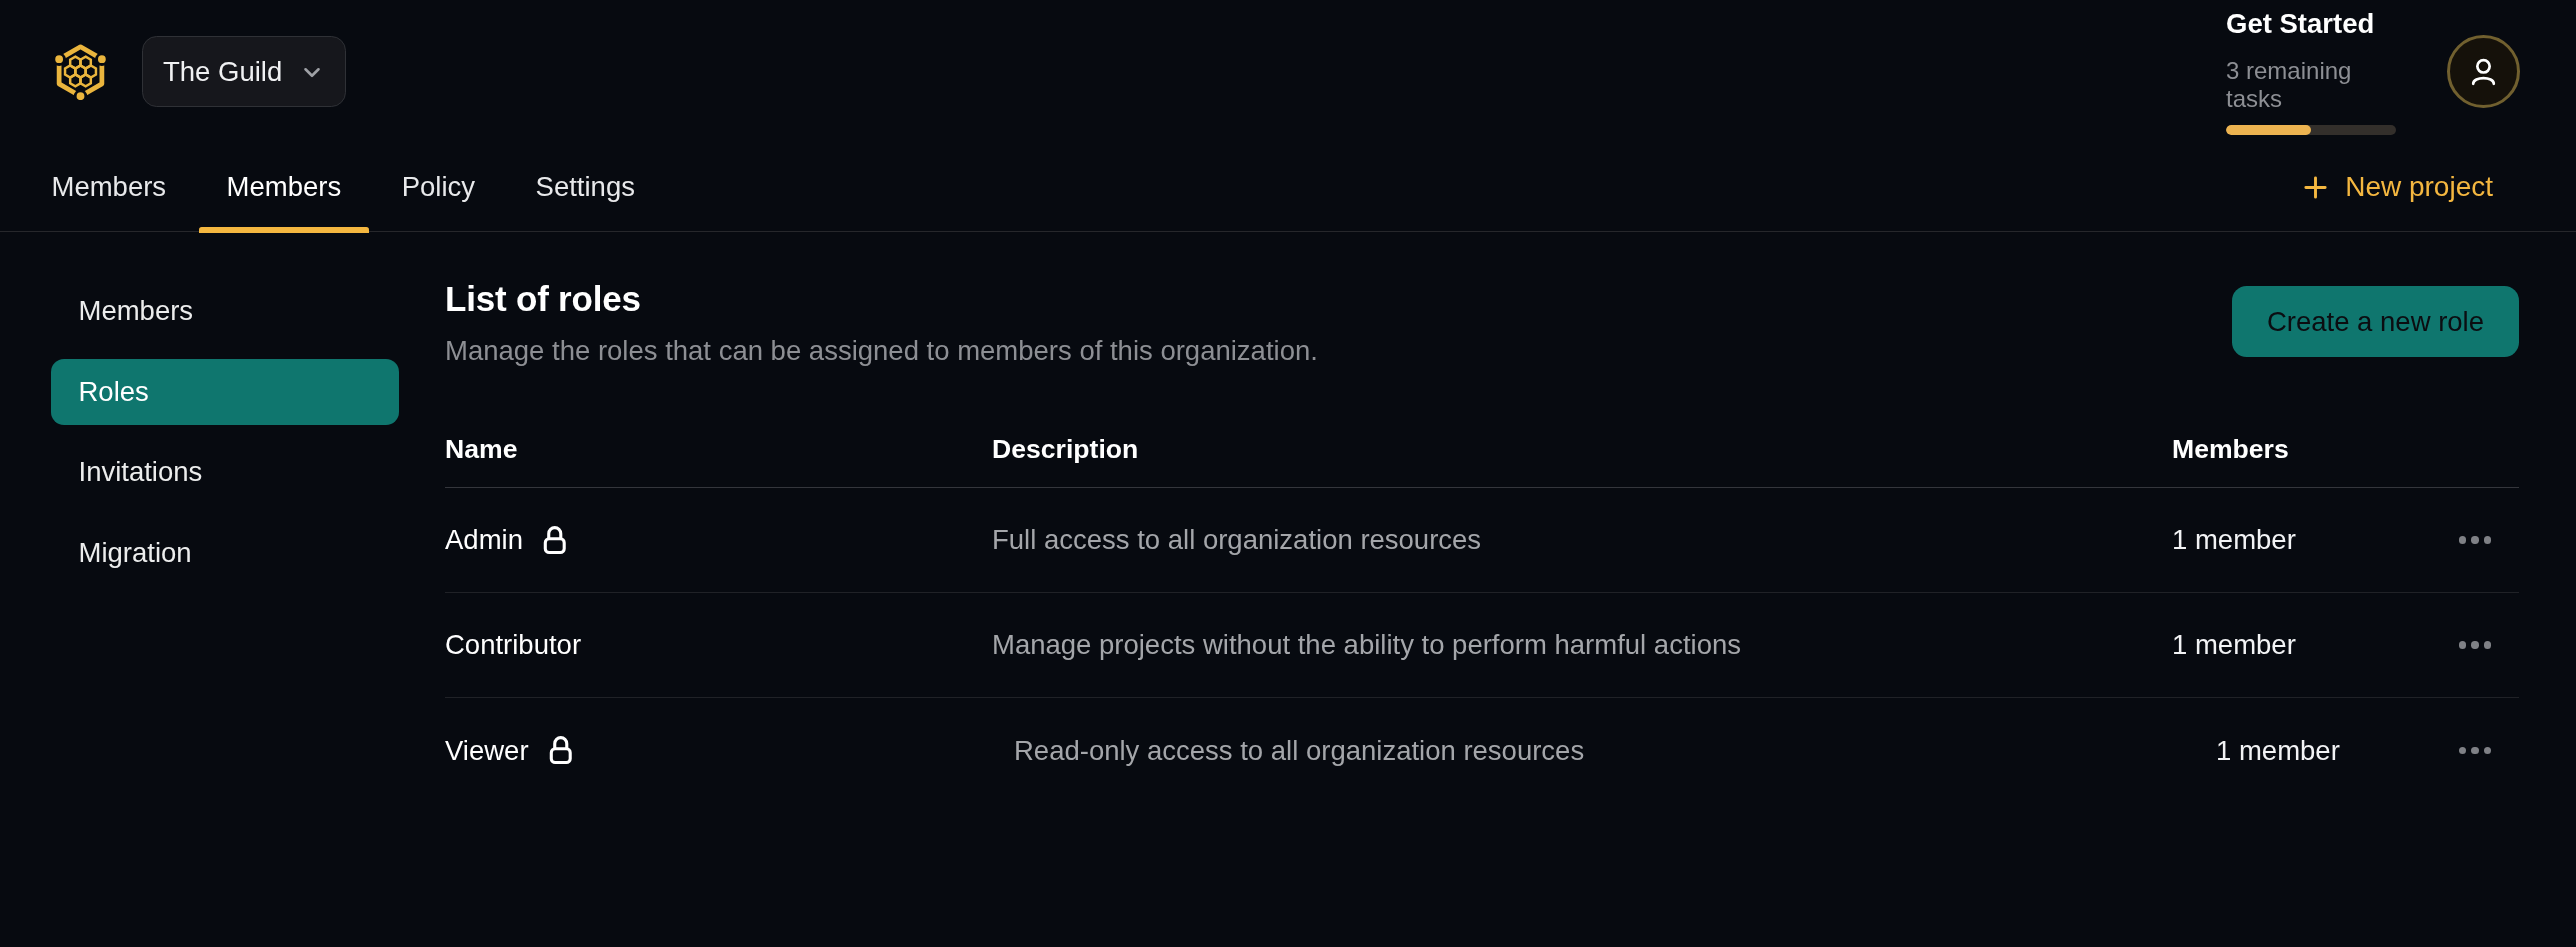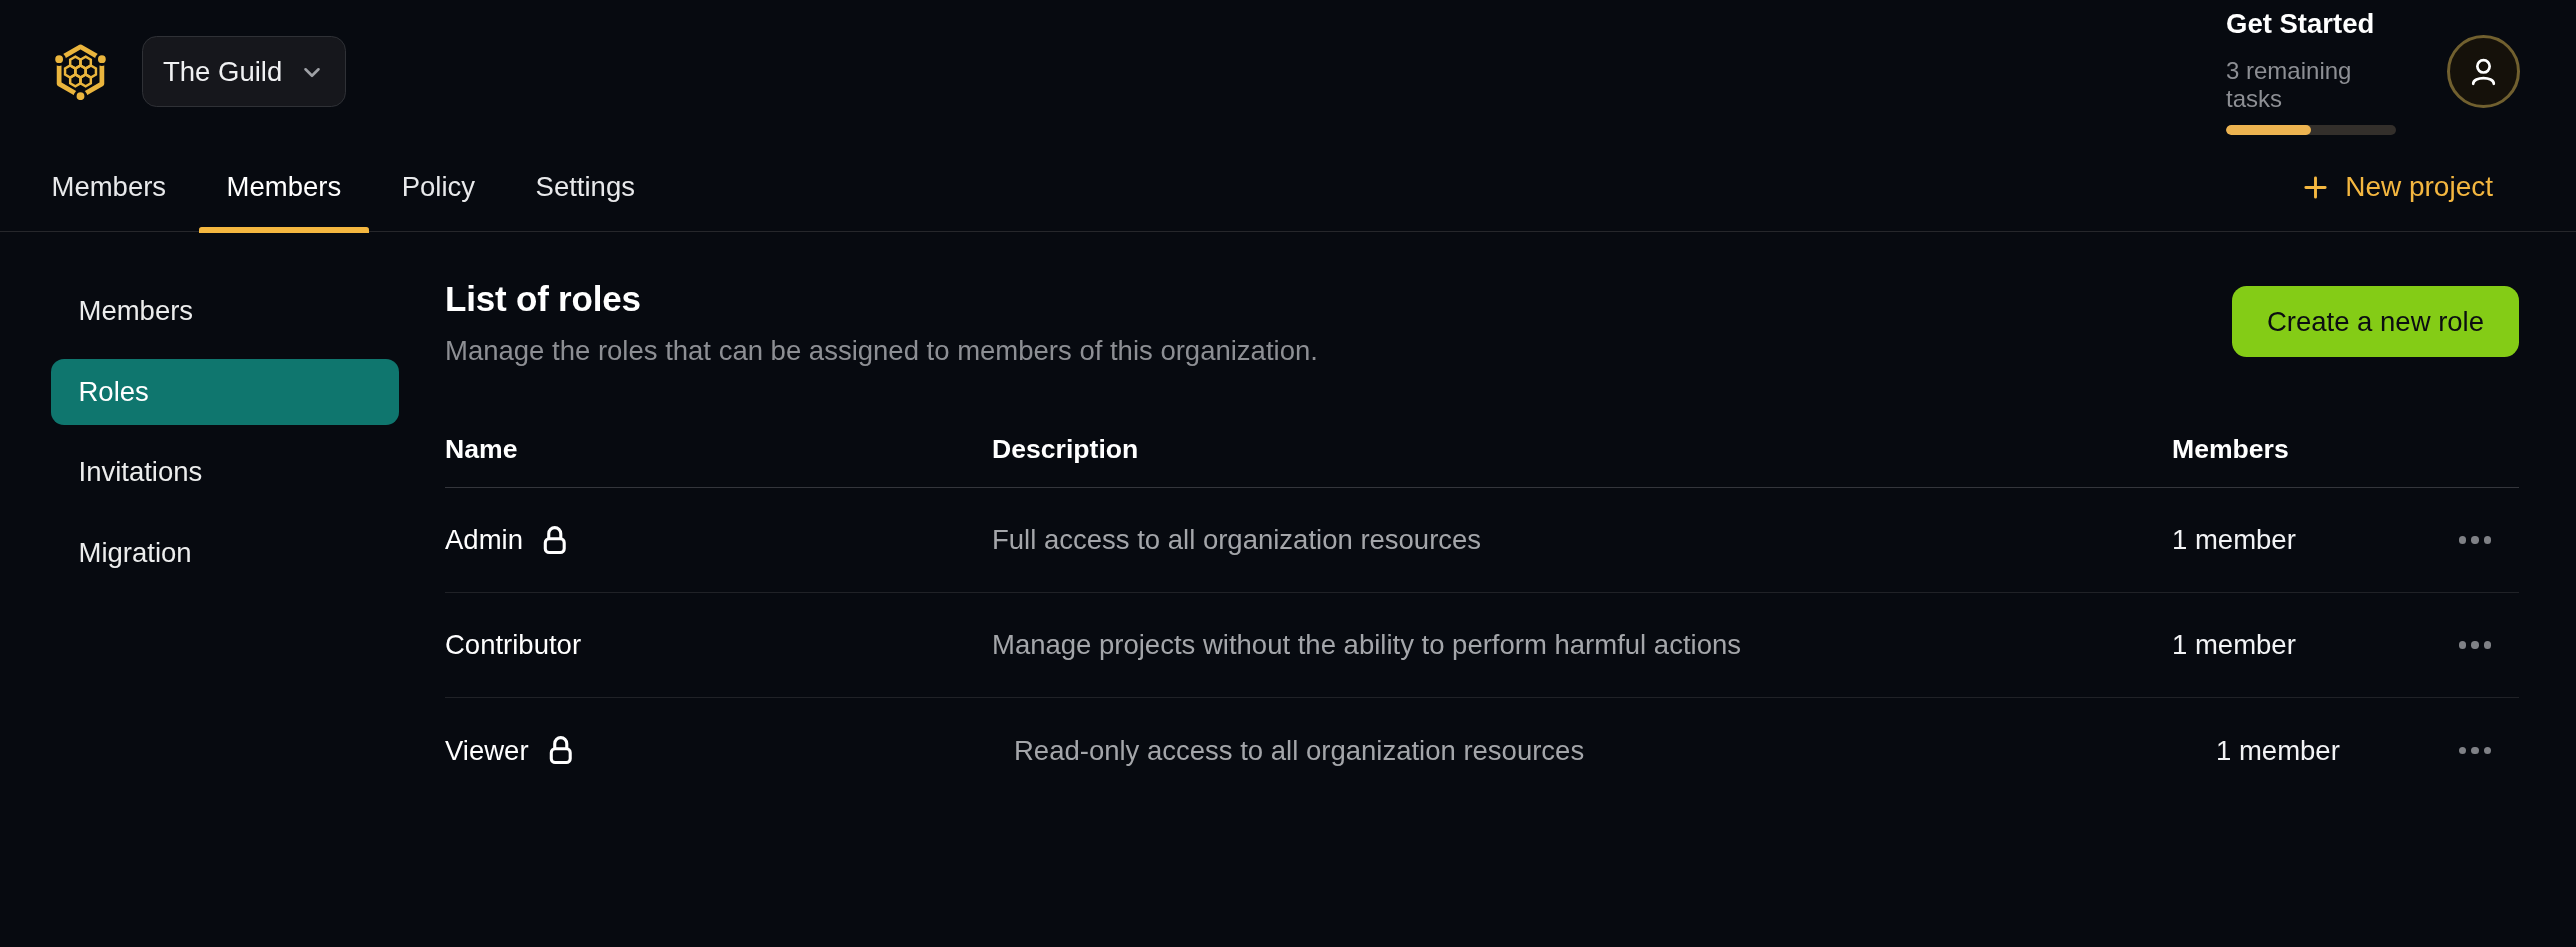--- a/index.html
+++ b/index.html
@@ -98,21 +98,21 @@
   .side-item.active { background:#0f766e; color:#ffffff; }
 
   .main { flex:1; margin-left:46px; margin-right:57px; }
   .main-header { display:flex; justify-content:space-between; align-items:flex-start; }
   .page-title { font-size:35px; font-weight:700; color:#ffffff; letter-spacing:-0.2px; line-height:42px; }
   .page-sub { margin-top:13px; font-size:27.5px; color:#8d8f94; line-height:35px; }
   .create-btn {
     height:71px;
     margin-top:8.2px;
     padding:0 35px;
-    background:#84cc16;
+    background:#0f766e;
     color:#0b0d11;
     border:none;
     border-radius:14.7px;
     font-size:27.5px;
     font-weight:500;
     font-family:inherit;
     cursor:pointer;
     flex:none;
   }
 

